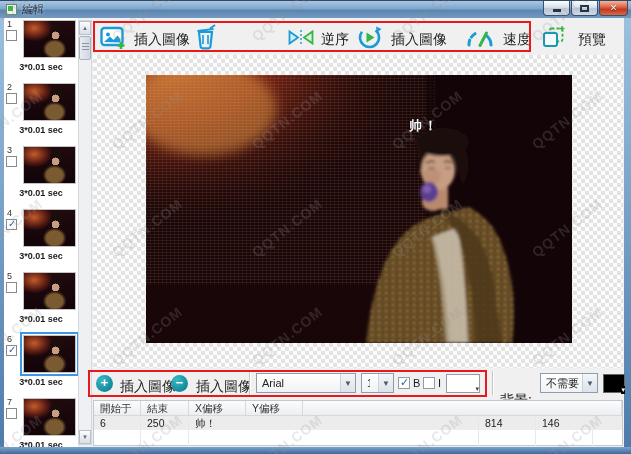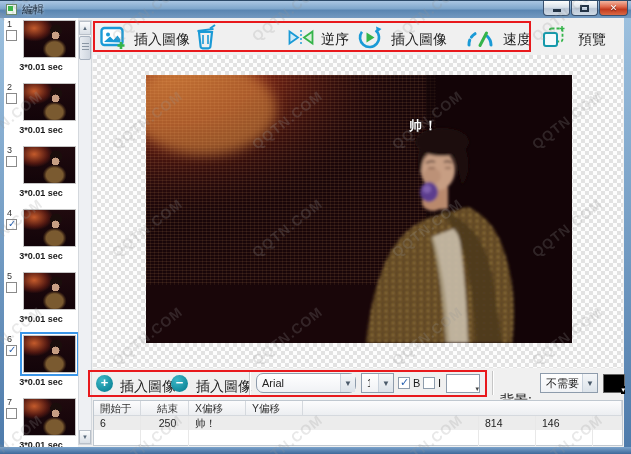--- a/index.html
+++ b/index.html
@@ -86,21 +86,21 @@
   .swatch::after { content:"\25BE"; position:absolute; right:-1px; bottom:-2px; font-size:7px; color:#fff; background:#000; }
 
   
   .text-table { position:absolute; left:93px; top:400px; width:530px; height:46px; background:#fff; border:1px solid #c0c8d0; }
   .t-row { display:flex; width:100%; }
   .t-head { height:15px; background:linear-gradient(180deg,#fcfcfd,#eceef1); border-bottom:1px solid #d5d9de; }
   .t-head .t-cell { border-right:1px solid #d5d9de; color:#333; }
   .t-body1 { height:14px; background:#ececec; }
   .t-fill { height:8px; }
   .t-cell { font-size:10.5px; padding:1px 0 0 6px; white-space:nowrap; overflow:hidden; border-right:1px solid #e8e8e8; }
-  .c0 { width:47px; } .c1 { width:48px;text-align:center; } .c2 { width:290px; } .c3 { width:57px; } .c4 { width:57px; } .c5 { flex:1; border-right:none; }
+  .c0 { width:47px; } .c1 { width:48px; } .c2 { width:290px; } .c3 { width:57px; } .c4 { width:57px; } .c5 { flex:1; border-right:none; }
 
   
   .red-box { position:absolute; border:2px solid #e8191c; z-index:40; pointer-events:none; }
   .red-top { left:93px; top:21px; width:438px; height:31px; }
   .red-bottom { left:88px; top:370px; width:399px; height:27px; }
   .wm-layer { position:absolute; inset:0; z-index:50; pointer-events:none; overflow:hidden; }
   .wm { position:absolute; width:130px; font-size:14px; font-weight:bold; letter-spacing:1px;
     color:rgba(150,150,150,.22); transform:rotate(-38deg); }
 </style>
 </head>
@@ -272,21 +272,21 @@
     </svg>
     <span class="photo-caption">帅！</span>
   </div>
 
   <div class="circle-icon" style="left:96px;top:375px;">+</div>
   <span class="tb-label" style="left:120px;top:378px;">插入圖像</span>
   <div class="circle-icon" style="left:171px;top:375px;">−</div>
   <span class="tb-label" style="left:196px;top:378px;">插入圖像</span>
   <div class="vsep" style="left:249px;"></div>
 
-  <div class="select" style="left:256px;top:373px;width:100px;border-radius:7px;">
+  <div class="select" style="left:256px;top:373px;width:100px;">
     <span class="val">Arial</span>
     <span class="arrow">▼</span>
   </div>
   <div class="select" style="left:361px;top:373px;width:33px;gap:8px;">
     <span class="val">12</span>
     <span class="arrow">▼</span>
   </div>
   <span class="cb checked" style="left:398px;top:377px;"></span>
   <span class="cb-label" style="left:413px;top:377px;">B</span>
   <span class="cb" style="left:423px;top:377px;"></span>

